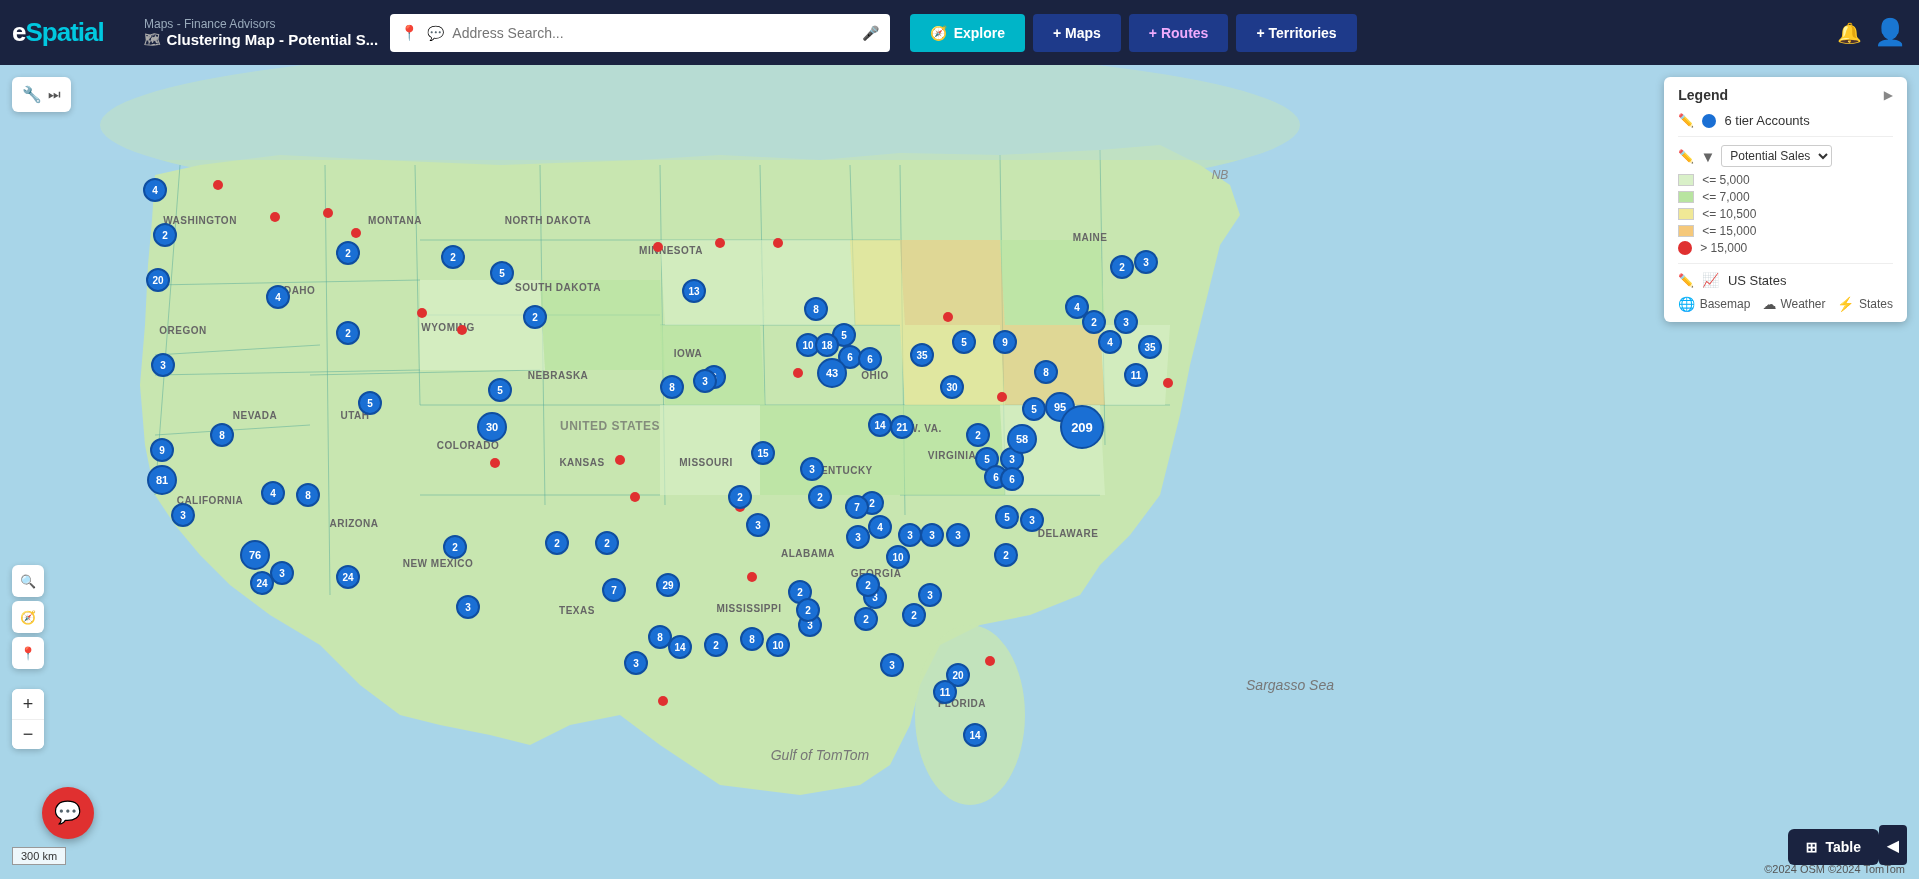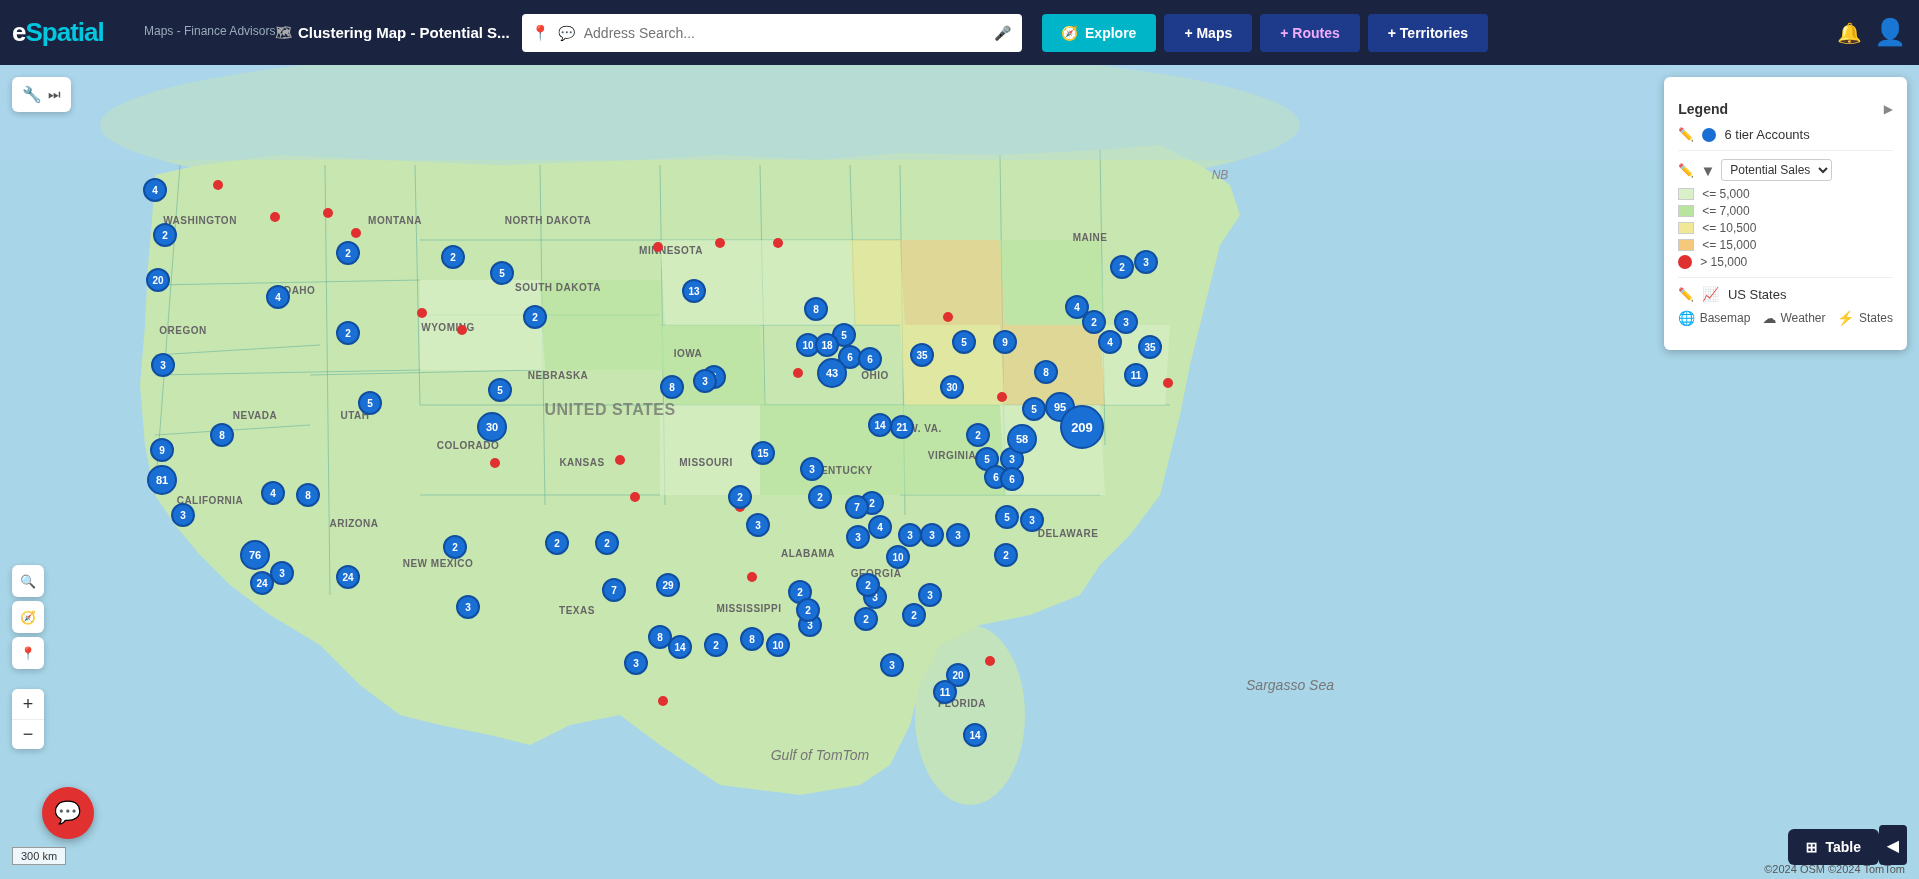--- a/index.html
+++ b/index.html
@@ -11,21 +11,21 @@
       background: #1a2340; display: flex; align-items: center; z-index: 100;
       padding: 0 12px; gap: 12px;
     }
     #logo {
       display: flex; align-items: center; gap: 4px; min-width: 120px;
     }
     #logo-text {
       color: #00c8e0; font-size: 26px; font-weight: bold; letter-spacing: -1px;
     }
     #map-title-area {
-      display: flex; flex-direction: row; justify-content: flex-end; min-width: 200px;
+      display: flex; flex-direction: column; justify-content: flex-end; min-width: 200px;
     }
     #maps-subtitle {
       color: #9ab; font-size: 12px;
     }
     #map-title {
       color: #fff; font-size: 15px; font-weight: bold; display: flex; align-items: center; gap: 6px;
     }
 
     #search-bar {
       flex: 1; max-width: 500px; height: 38px; background: #fff;
@@ -100,21 +100,21 @@
       position: absolute; bottom: 40px; left: 42px; z-index: 60;
       width: 52px; height: 52px; background: #e03030; border-radius: 50%;
       display: flex; align-items: center; justify-content: center;
       cursor: pointer; box-shadow: 0 3px 8px rgba(0,0,0,0.3); font-size: 22px; color: #fff;
     }
 
     
     #legend {
       position: absolute; top: 12px; right: 12px; background: #fff;
       border-radius: 6px; box-shadow: 0 2px 8px rgba(0,0,0,0.25);
-      padding: 24px 14px; z-index: 50; min-width: 240px;
+      padding: 10px 14px; z-index: 50; min-width: 240px;
     }
     #legend-header {
       display: flex; align-items: center; justify-content: space-between;
       margin-bottom: 10px;
     }
     #legend-title { font-weight: bold; font-size: 14px; color: #333; }
     #legend-collapse { font-size: 12px; color: #888; cursor: pointer; }
 
     #legend-layers { margin-bottom: 8px; }
     .legend-layer { display: flex; align-items: center; gap: 8px; margin-bottom: 6px; }
@@ -185,21 +185,21 @@
       position: absolute; width: 10px; height: 10px; border-radius: 50%;
       background: #e03030; cursor: pointer; transform: translate(-50%, -50%);
     }
 
     
     .state-label {
       position: absolute; color: #666; font-size: 10px; font-weight: bold;
       text-transform: uppercase; letter-spacing: 0.5px; pointer-events: none;
       transform: translate(-50%, -50%);
     }
-    .state-label-lg { font-size: 16px; }
+    .state-label-lg { font-size: 12px; margin-top: 16px; }
 
     .map-text {
       position: absolute; color: #888; font-size: 11px; pointer-events: none;
       transform: translate(-50%, -50%); font-style: italic;
     }
     .map-text-lg { font-size: 14px; color: #777; }
   </style>
 </head>
 <body>
 

